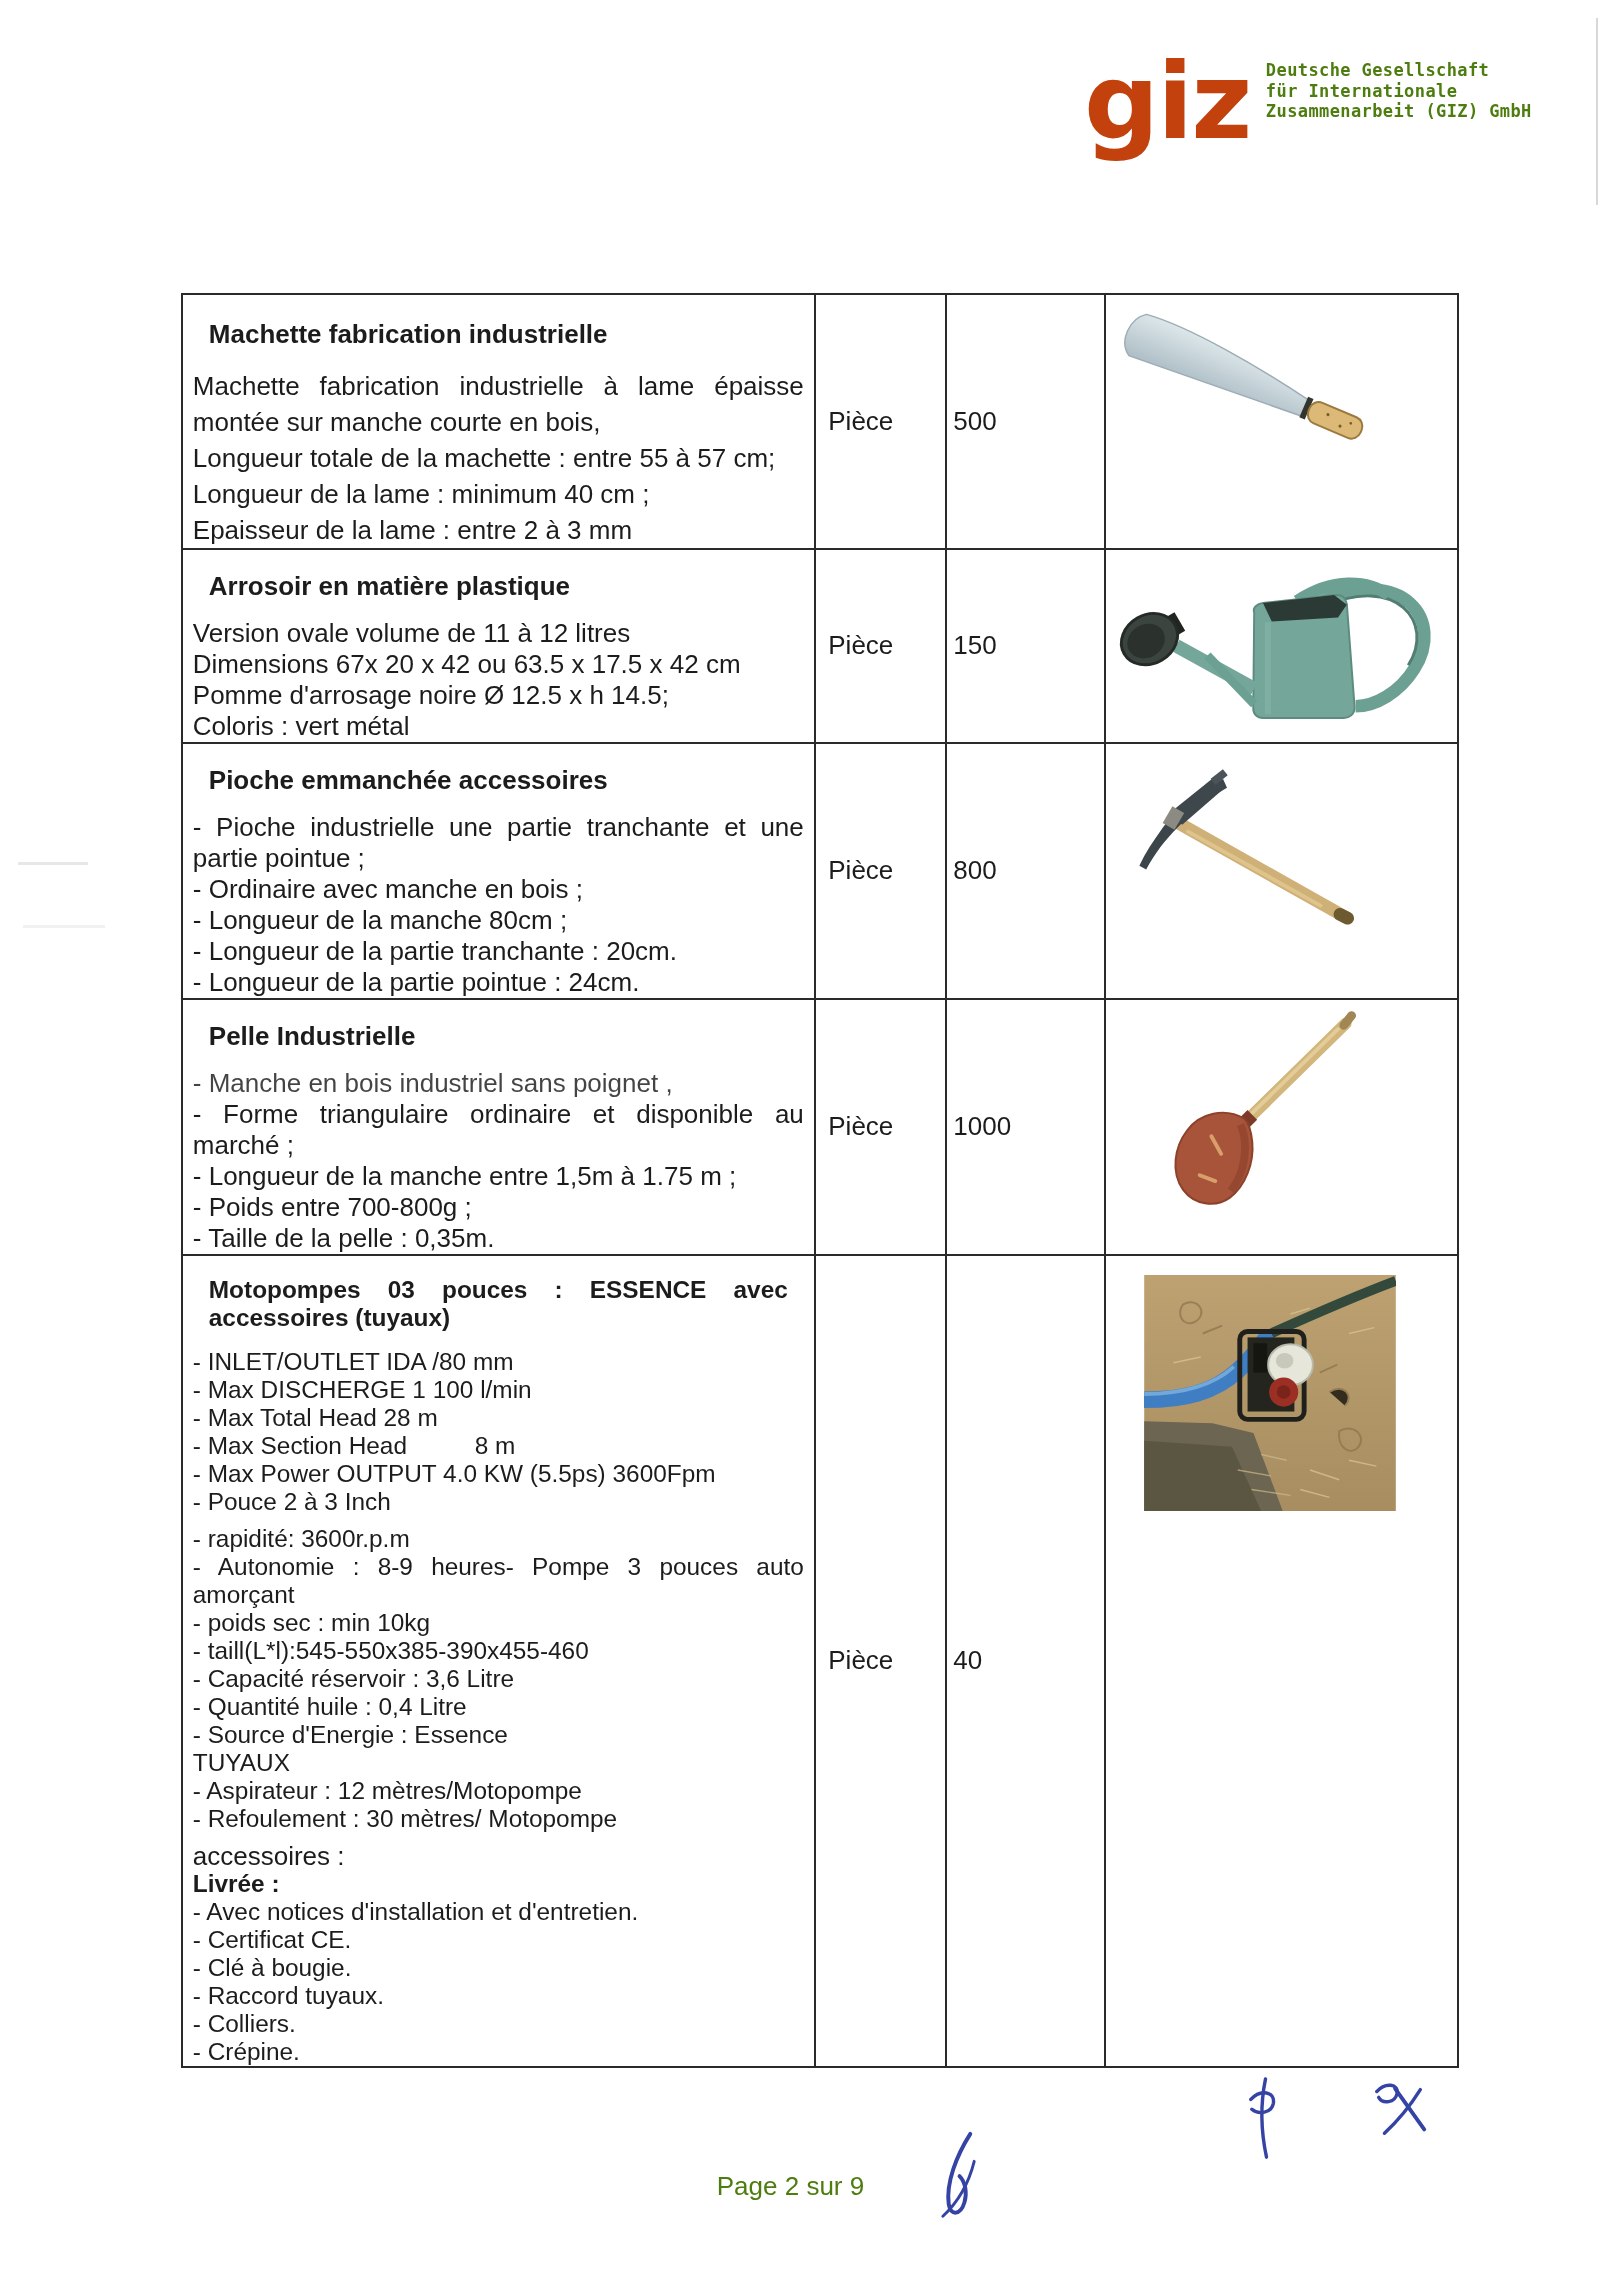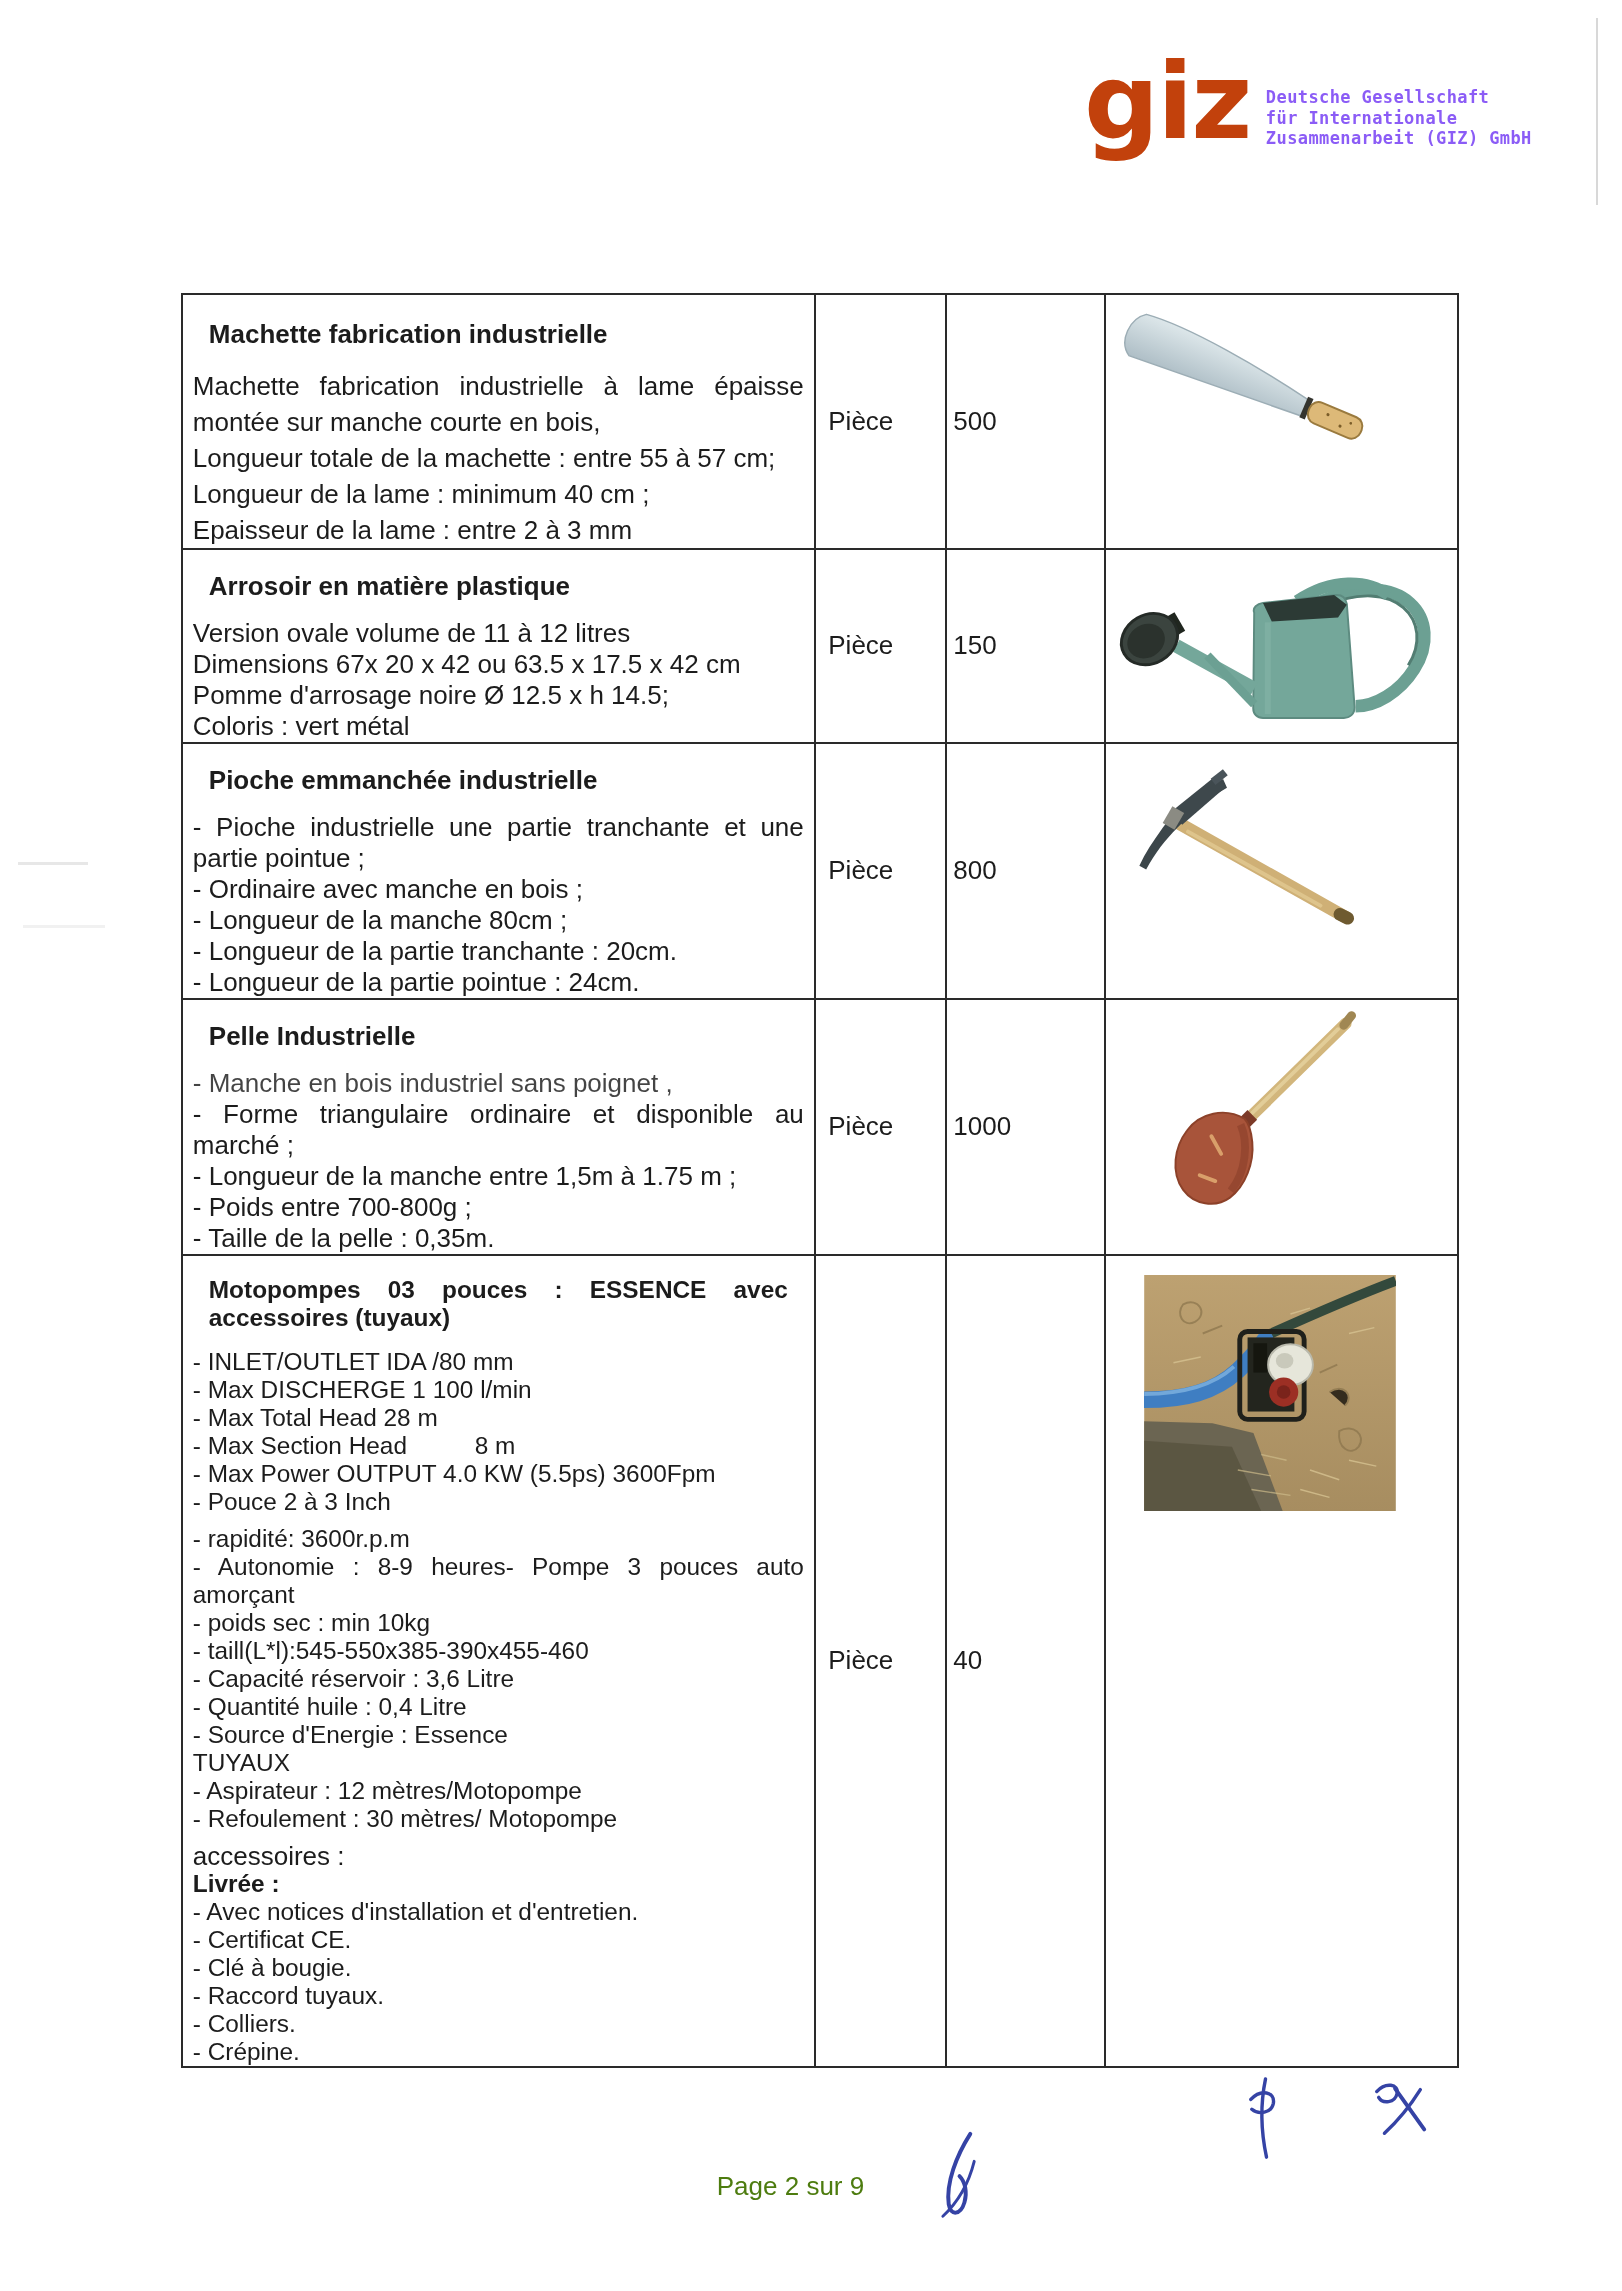--- a/index.html
+++ b/index.html
@@ -3,21 +3,21 @@
 <meta charset="utf-8">
 <style>
   html,body{margin:0;padding:0;background:#ffffff;}
   body{width:1623px;height:2292px;position:relative;overflow:hidden;
        font-family:"Liberation Sans",sans-serif;color:#1c1c1c;}
 
   
   .logo{position:absolute;left:1084px;top:60px;display:flex;align-items:flex-start;}
   .logo-word{font-weight:bold;font-size:105px;line-height:84px;color:#c2410c;
              letter-spacing:-2px;font-family:"DejaVu Sans",sans-serif;}
-  .logo-text{margin-left:15.6px;margin-top:27px;color:#8b5cf6;font-weight:bold;
+  .logo-text{margin-left:15.6px;color:#4d7c0f;font-weight:bold;
              font-size:17px;line-height:20.5px;letter-spacing:0.4px;
              font-family:"DejaVu Sans Mono","Liberation Mono",monospace;}
 
   
   .spec-table{position:absolute;left:181px;top:293px;width:1231px;
               border-collapse:collapse;table-layout:fixed;}
   .spec-table td{border:2px solid #2a2a2a;vertical-align:top;padding:0;overflow:hidden;}
   .spec-table{border:2.9px solid #222;}
   td.c-desc{width:611px;padding:4.9px 9.8px 0 9.8px;}
   td.c-unit{width:117px;vertical-align:middle;padding-left:12.7px;}
@@ -126,21 +126,21 @@
             <ellipse cx="44" cy="87" rx="30" ry="25" fill="#3b443f" stroke="#242a26" stroke-width="3"></ellipse>
             <ellipse cx="40" cy="87" rx="20" ry="17" fill="#2b322d"></ellipse>
           </g>
         </svg>
       </div>
     </td>
   </tr>
 
   <tr class="row3">
     <td class="c-desc r3h">
-      <p class="title">Pioche emmanchée industrielle</p>
+      <p class="title">Pioche emmanchée accessoires</p>
       <p class="ln just">- Pioche industrielle une partie tranchante et une partie pointue ;</p>
       <p class="ln">- Ordinaire avec manche en bois ;</p>
       <p class="ln">- Longueur de la manche 80cm ;</p>
       <p class="ln">- Longueur de la partie tranchante : 20cm.</p>
       <p class="ln">- Longueur de la partie pointue : 24cm.</p>
     </td>
     <td class="c-unit">
       <span class="unit-txt">Pièce</span></td>
     <td class="c-qty">
       <span class="qty-txt">800</span></td>

